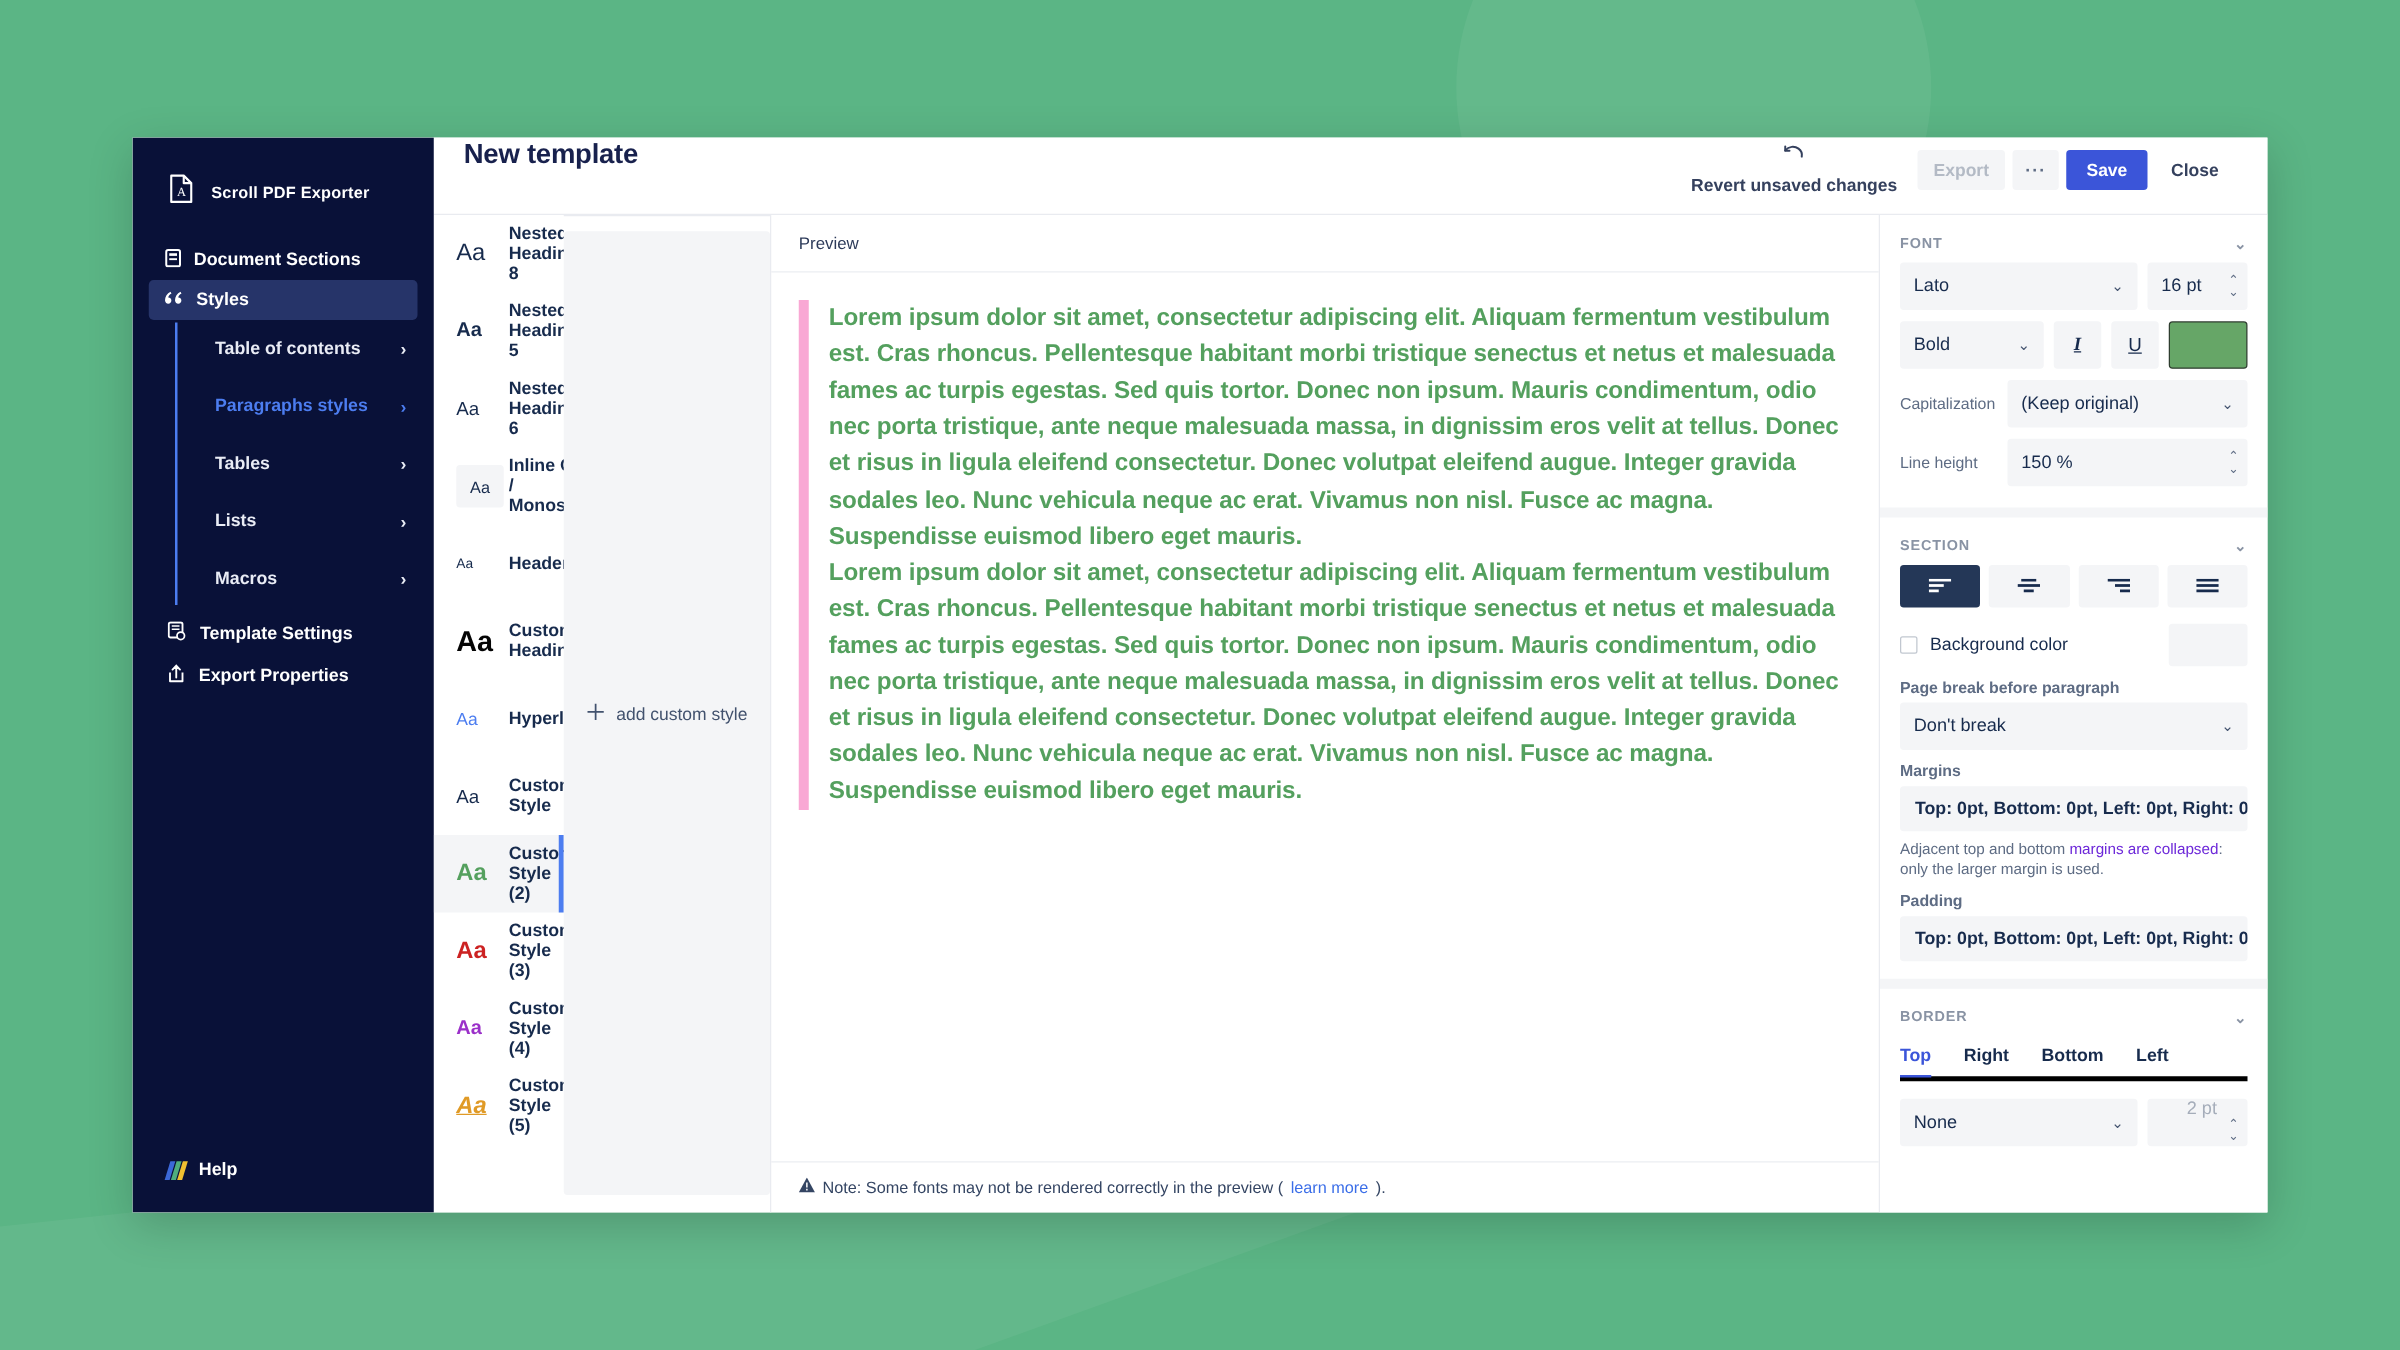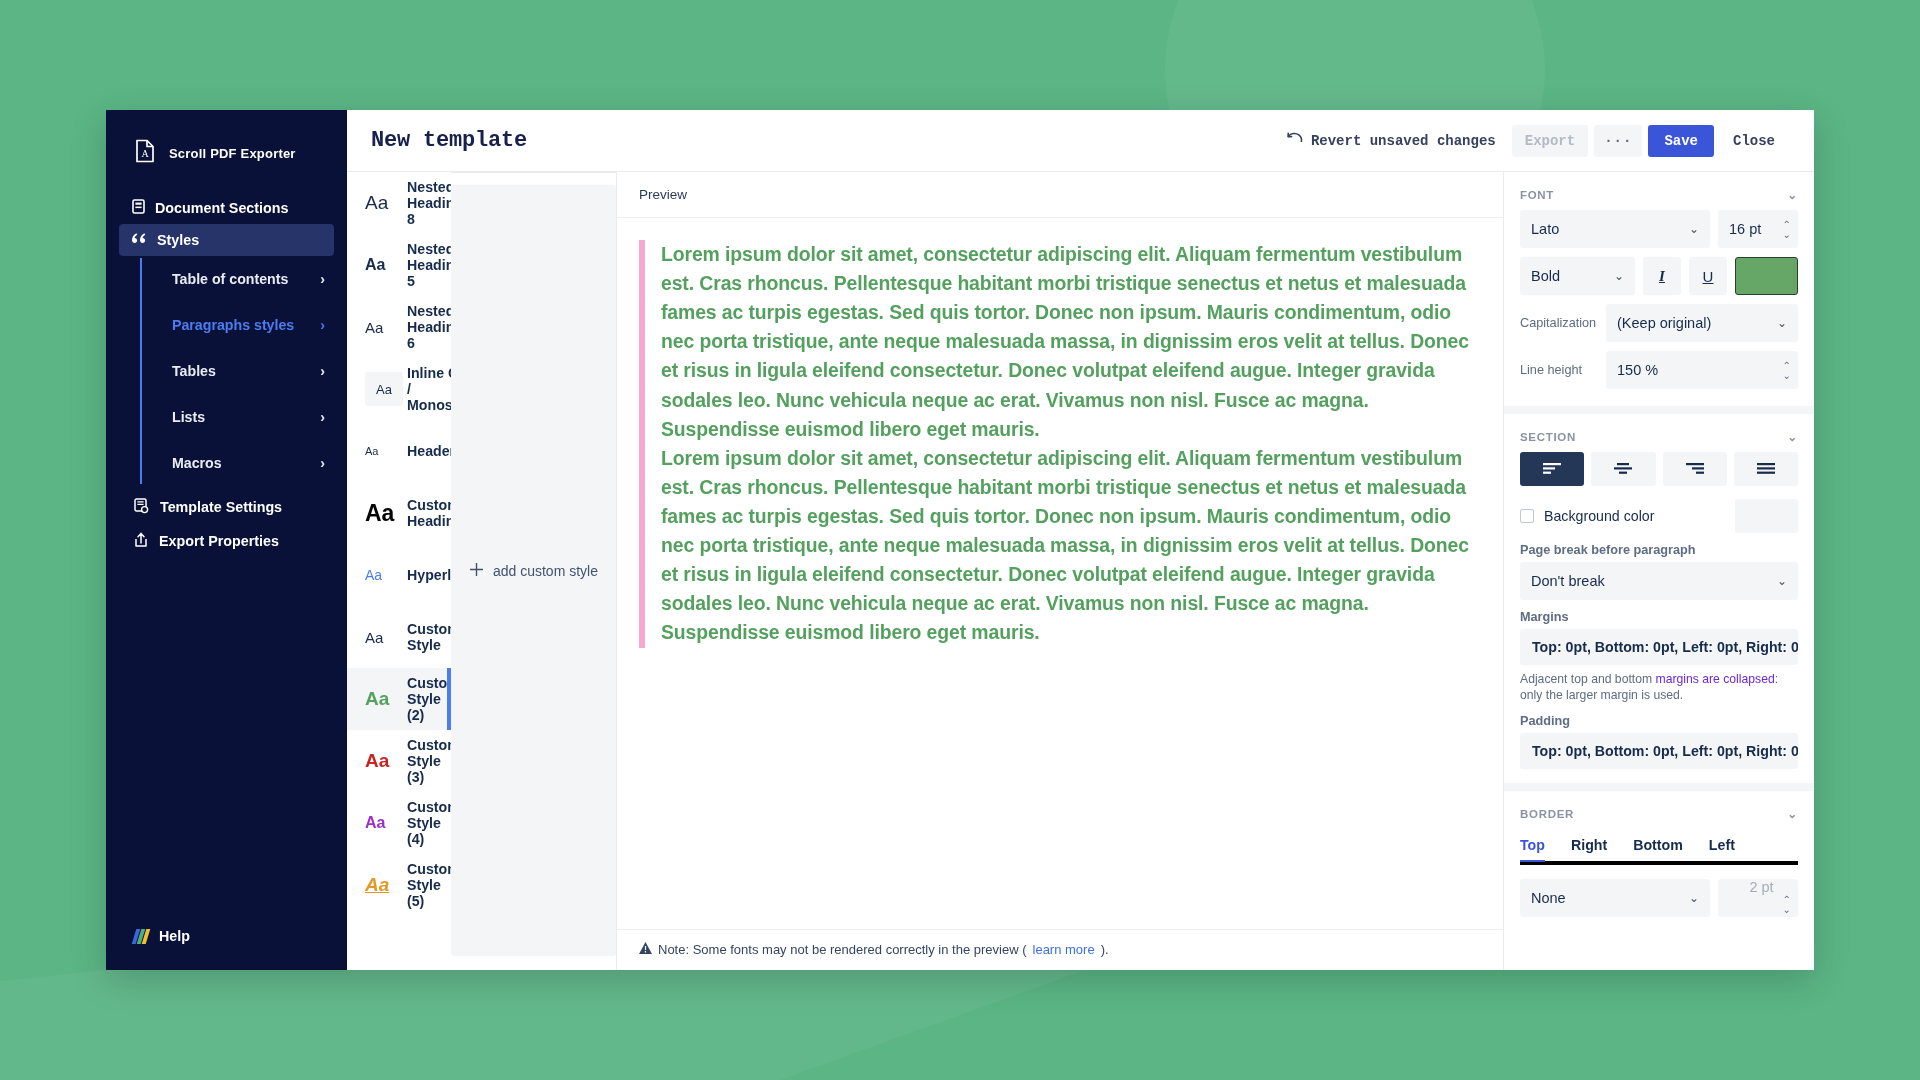--- a/index.html
+++ b/index.html
@@ -109,38 +109,37 @@
     transform: skewX(-17deg);
   }
 
   
   .main {
     flex: 1; display: flex; flex-direction: column;
     background: #fff; min-width: 0;
   }
   .topbar {
     height: 62px;
-    display: flex; align-items: center;
+    display: flex; align-items: flex-start;
     padding: 0 26px 0 24px;
     border-bottom: 1px solid #e9ebf0;
     flex: 0 0 62px;
-    font-family: Liberation Mono, monospace;
   }
   .topbar-title {
     font-size: 22px; font-weight: 700; color: #18214d;
     letter-spacing: -.2px;
   }
   .topbar-actions {
     margin-left: auto;
     display: flex; align-items: center; gap: 6px;
   }
   .revert {
     display: flex; align-items: center; gap: 8px;
     font-size: 14px; font-weight: 700; color: #35415e;
-    padding: 6px 10px; cursor: pointer;
+    padding: 6px 10px; cursor: pointer; flex-direction: column;
   }
   .btn {
     font-size: 14px; font-weight: 700;
     border: none; border-radius: 3px;
     padding: 8px 13px; cursor: pointer;
     background: transparent; color: #35415e;
     font-family: inherit;
   }
   .btn-disabled { color: #b3bac5; background: #f4f5f7; cursor: default; }
   .btn-dots { color: #5e6c84; background: #f4f5f7; padding: 8px 10px; letter-spacing:1px;}
@@ -216,21 +215,21 @@
     height: 46px; display: flex; align-items: center;
     padding: 0 22px;
     font-size: 13.5px; color: #2c3a59;
     border-bottom: 1px solid #eceef2;
     flex: 0 0 46px;
   }
   .preview-body {
     flex: 1; padding: 22px 22px 0 22px; overflow: hidden; min-height: 0;
   }
   .preview-para {
-    border-left: 6px solid #f9a8d4;
+    border-left: 8px solid #f9a8d4;
     padding-left: 16px;
     color: #54a05e;
     font-size: 19.4px;
     font-weight: 700;
     line-height: 1.5;
     letter-spacing: -.1px;
   }
   .preview-note {
     border-top: 1px solid #eceef2;
     padding: 12px 22px 13px 22px;

